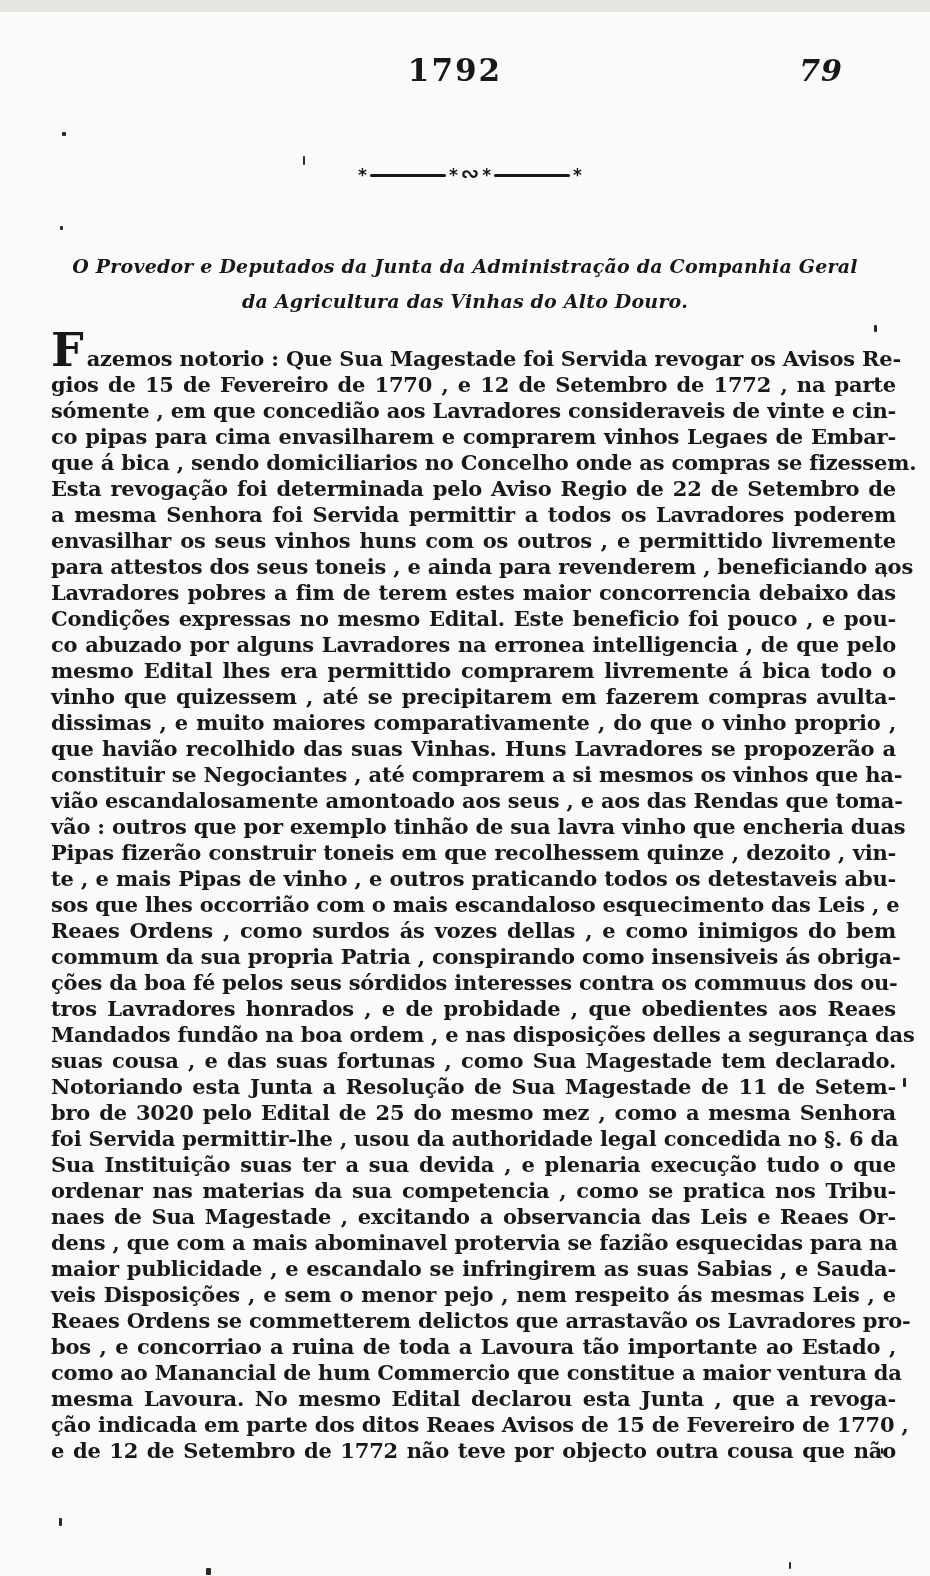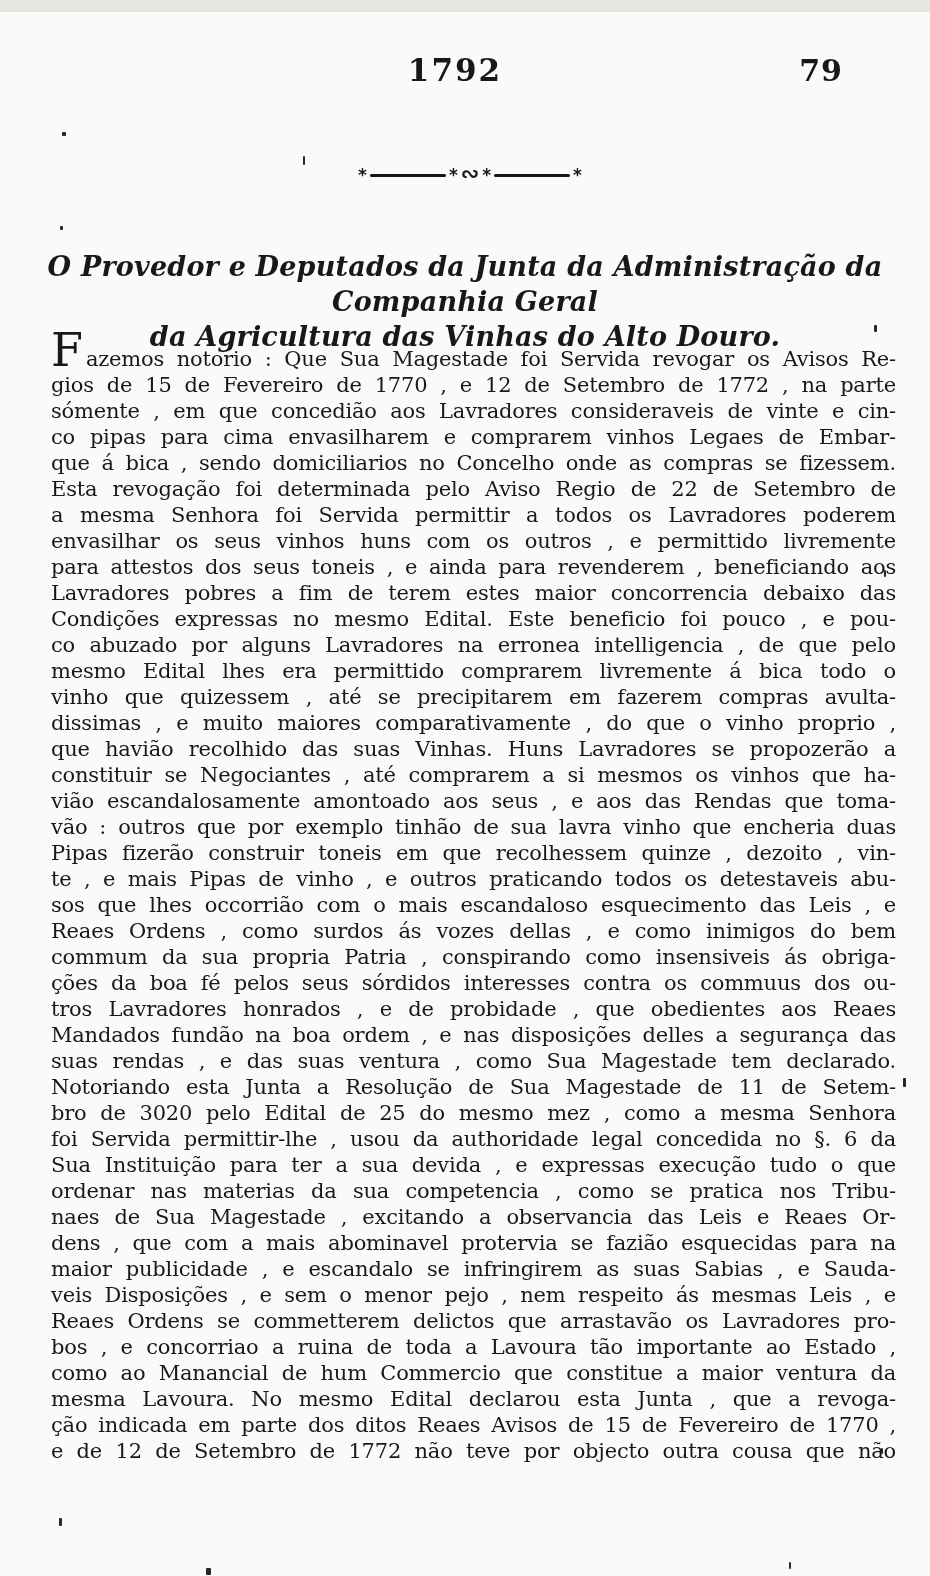--- a/index.html
+++ b/index.html
@@ -28,20 +28,21 @@
     font-weight: bold;
     letter-spacing: 2px;
   }
   .header-pagenum {
     position: absolute;
     top: 41px;
     right: 87px;
     font-size: 30px;
     font-weight: bold;
     letter-spacing: 1px;
+    font-style: italic;
   }
   
   .divider {
     position: absolute;
     top: 158px;
     left: 0;
     width: 940px;
     display: flex;
     justify-content: center;
     align-items: center;
@@ -68,32 +69,32 @@
   }
   
   .doc-title {
     position: absolute;
     top: 237px;
     left: 45px;
     width: 840px;
     text-align: center;
     font-style: italic;
     font-weight: bold;
-    font-size: 27px;
+    font-size: 19px;
     line-height: 35px;
     letter-spacing: 0.2px;
   }
   
   .body-text {
     position: absolute;
     top: 334px;
     left: 51px;
     width: 845px;
     font-size: 21px;
-    font-weight: normal;
+    font-weight: bold;
     letter-spacing: -0.2px;
   }
   .line {
     height: 26px;
     line-height: 26px;
     text-align: justify;
     text-align-last: justify;
     white-space: nowrap;
     overflow: visible;
   }
@@ -164,25 +165,25 @@
     <div class="line">vião escandalosamente amontoado aos seus , e aos das Rendas que toma-</div>
     <div class="line">vão : outros que por exemplo tinhão de sua lavra vinho que encheria duas</div>
     <div class="line">Pipas fizerão construir toneis em que recolhessem quinze , dezoito , vin-</div>
     <div class="line">te , e mais Pipas de vinho , e outros praticando todos os detestaveis abu-</div>
     <div class="line">sos que lhes occorrião com o mais escandaloso esquecimento das Leis , e</div>
     <div class="line">Reaes Ordens , como surdos ás vozes dellas , e como inimigos do bem</div>
     <div class="line">commum da sua propria Patria , conspirando como insensiveis ás obriga-</div>
     <div class="line">ções da boa fé pelos seus sórdidos interesses contra os commuus dos ou-</div>
     <div class="line">tros Lavradores honrados , e de probidade , que obedientes aos Reaes</div>
     <div class="line">Mandados fundão na boa ordem , e nas disposições delles a segurança das</div>
-    <div class="line">suas rendas , e das suas ventura , como Sua Magestade tem declarado.</div>
+    <div class="line">suas cousa , e das suas fortunas , como Sua Magestade tem declarado.</div>
     <div class="line">Notoriando esta Junta a Resolução de Sua Magestade de 11 de Setem-</div>
     <div class="line">bro de 3020 pelo Edital de 25 do mesmo mez , como a mesma Senhora</div>
     <div class="line">foi Servida permittir-lhe , usou da authoridade legal concedida no §. 6 da</div>
-    <div class="line">Sua Instituição para ter a sua devida , e expressas execução tudo o que</div>
+    <div class="line">Sua Instituição suas ter a sua devida , e plenaria execução tudo o que</div>
     <div class="line">ordenar nas materias da sua competencia , como se pratica nos Tribu-</div>
     <div class="line">naes de Sua Magestade , excitando a observancia das Leis e Reaes Or-</div>
     <div class="line">dens , que com a mais abominavel protervia se fazião esquecidas para na</div>
     <div class="line">maior publicidade , e escandalo se infringirem as suas Sabias , e Sauda-</div>
     <div class="line">veis Disposições , e sem o menor pejo , nem respeito ás mesmas Leis , e</div>
     <div class="line">Reaes Ordens se commetterem delictos que arrastavão os Lavradores pro-</div>
     <div class="line">bos , e concorriao a ruina de toda a Lavoura tão importante ao Estado ,</div>
     <div class="line">como ao Manancial de hum Commercio que constitue a maior ventura da</div>
     <div class="line">mesma Lavoura. No mesmo Edital declarou esta Junta , que a revoga-</div>
     <div class="line">ção indicada em parte dos ditos Reaes Avisos de 15 de Fevereiro de 1770 ,</div>

